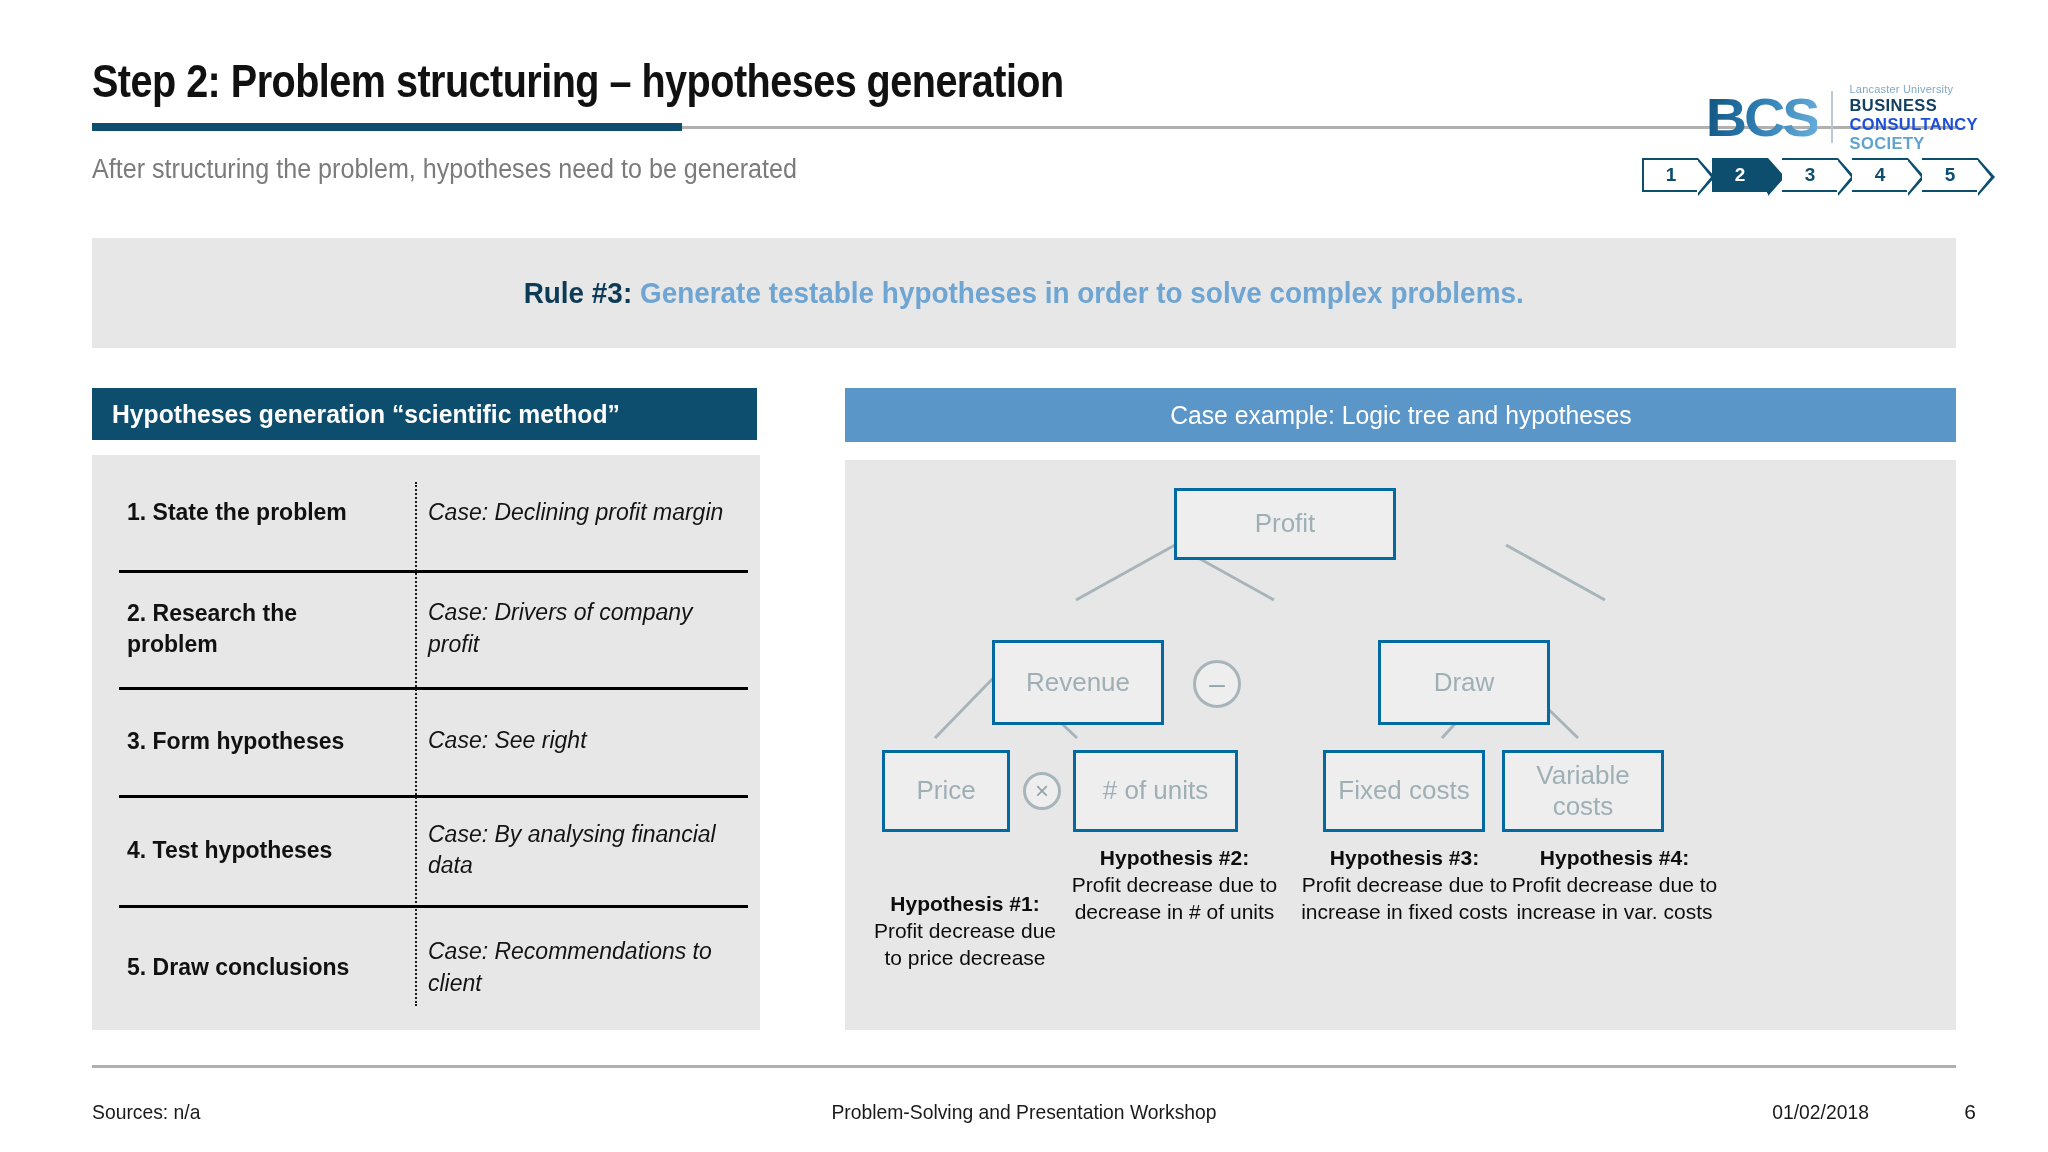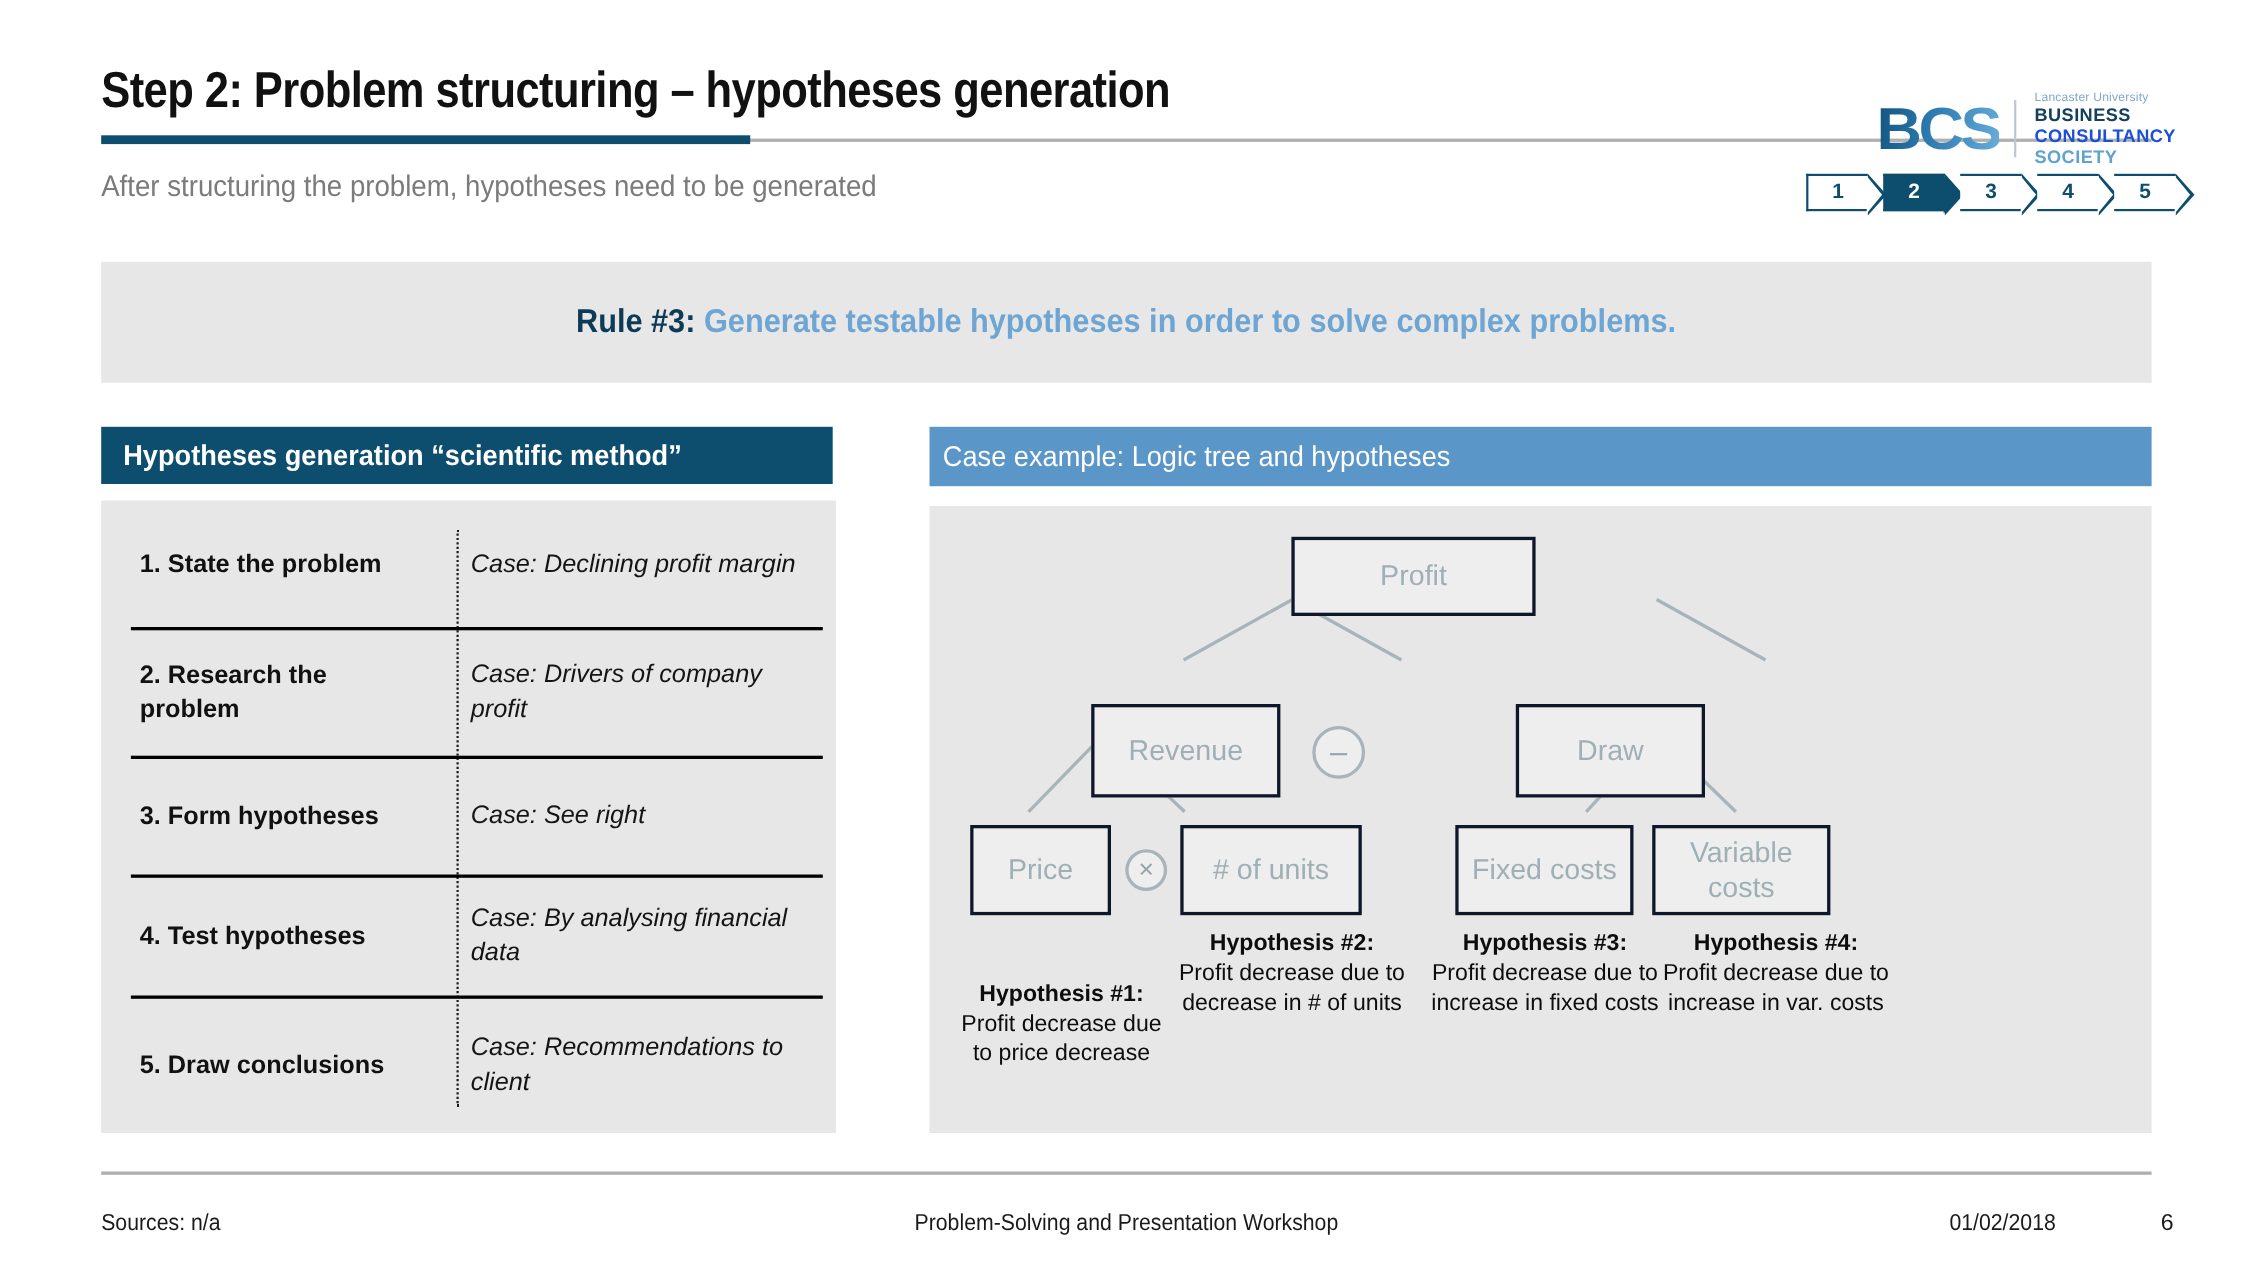--- a/index.html
+++ b/index.html
@@ -243,41 +243,41 @@
   
   .right-head {
     position: absolute;
     left: 845px;
     top: 388px;
     width: 1111px;
     height: 54px;
     background: #5b96c8;
     display: flex;
     align-items: center;
-    justify-content: flex-start;
+    justify-content: center;
     color: #ffffff;
     font-size: 26px;
   }
   .right-head span { transform: scaleX(0.95); white-space: nowrap; }
 
   .right-body {
     position: absolute;
     left: 845px;
     top: 460px;
     width: 1111px;
     height: 570px;
     background: #e7e7e8;
   }
 
   
   .tree { position: absolute; inset: 0; }
   .tree svg { position: absolute; left: 0; top: 0; }
   .node {
     position: absolute;
-    border: 3px solid #0f172a;
+    border: 3px solid #0369a1;
     background: #eeeeee;
     display: flex;
     align-items: center;
     justify-content: center;
     color: #9fafb6;
     font-size: 26px;
     text-align: center;
     line-height: 1.2;
   }
   .op {

